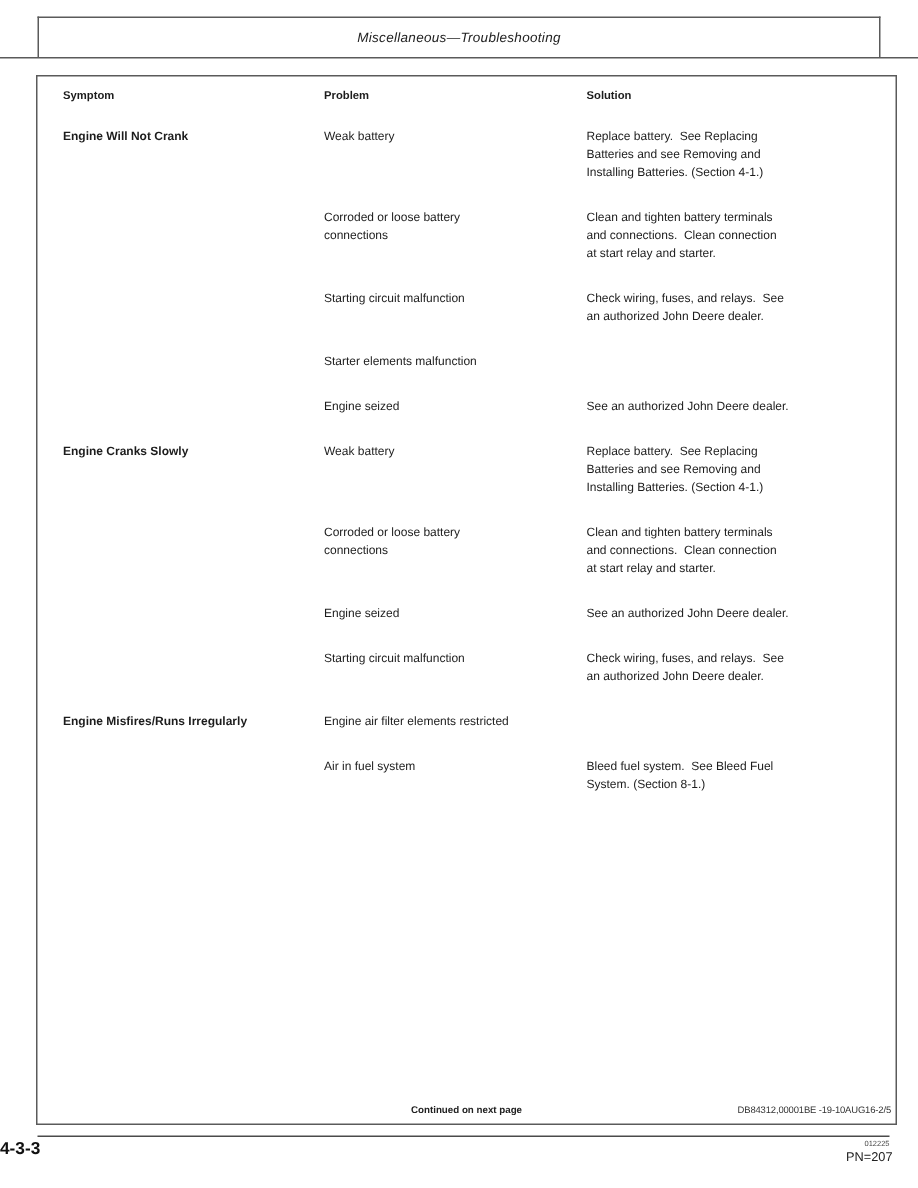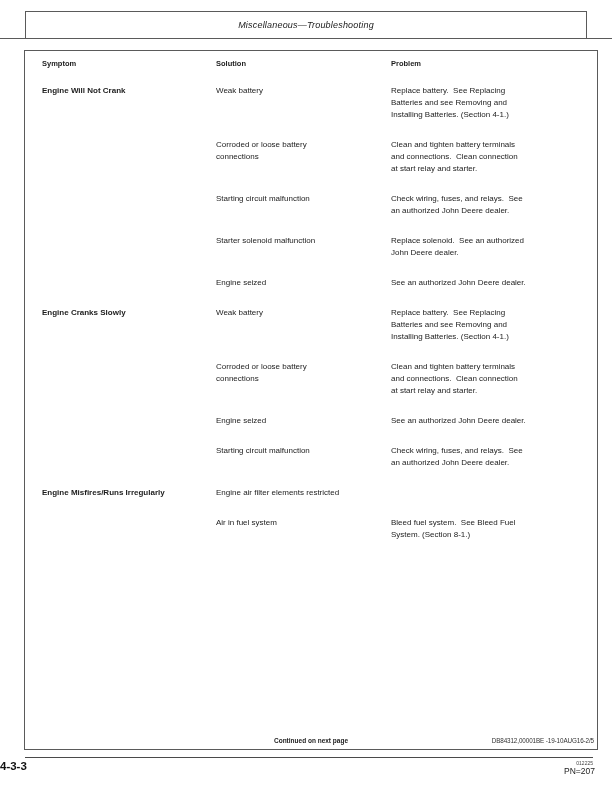--- a/index.html
+++ b/index.html
@@ -112,22 +112,22 @@
 
 <div class="header-box">
   <span class="header-title">Miscellaneous—Troubleshooting</span>
 </div>
 <div class="header-rule"></div>
 
 <div class="table-box">
 
   <div class="grid-row head-row">
     <div class="cell col-header">Symptom</div>
+    <div class="cell col-header">Problem</div>
     <div class="cell col-header">Solution</div>
-    <div class="cell col-header">Problem</div>
   </div>
 
   <div class="grid-row">
     <div class="cell symptom-cell">Engine Will Not Crank</div>
     <div class="cell">Weak battery</div>
     <div class="cell">Replace battery.  See Replacing
 Batteries and see Removing and
 Installing Batteries. (Section 4-1.)</div>
   </div>
 
@@ -142,23 +142,21 @@
 
   <div class="grid-row">
     <div class="cell symptom-cell"></div>
     <div class="cell">Starting circuit malfunction</div>
     <div class="cell">Check wiring, fuses, and relays.  See
 an authorized John Deere dealer.</div>
   </div>
 
   <div class="grid-row">
     <div class="cell symptom-cell"></div>
-    <div class="cell">Starter solenoid malfunction</div>
-    <div class="cell">Replace solenoid.  See an authorized
-John Deere dealer.</div>
+    <div class="cell">Starter elements malfunction</div>
   </div>
 
   <div class="grid-row">
     <div class="cell symptom-cell"></div>
     <div class="cell">Engine seized</div>
     <div class="cell">See an authorized John Deere dealer.</div>
   </div>
 
   <div class="grid-row">
     <div class="cell symptom-cell">Engine Cranks Slowly</div>

